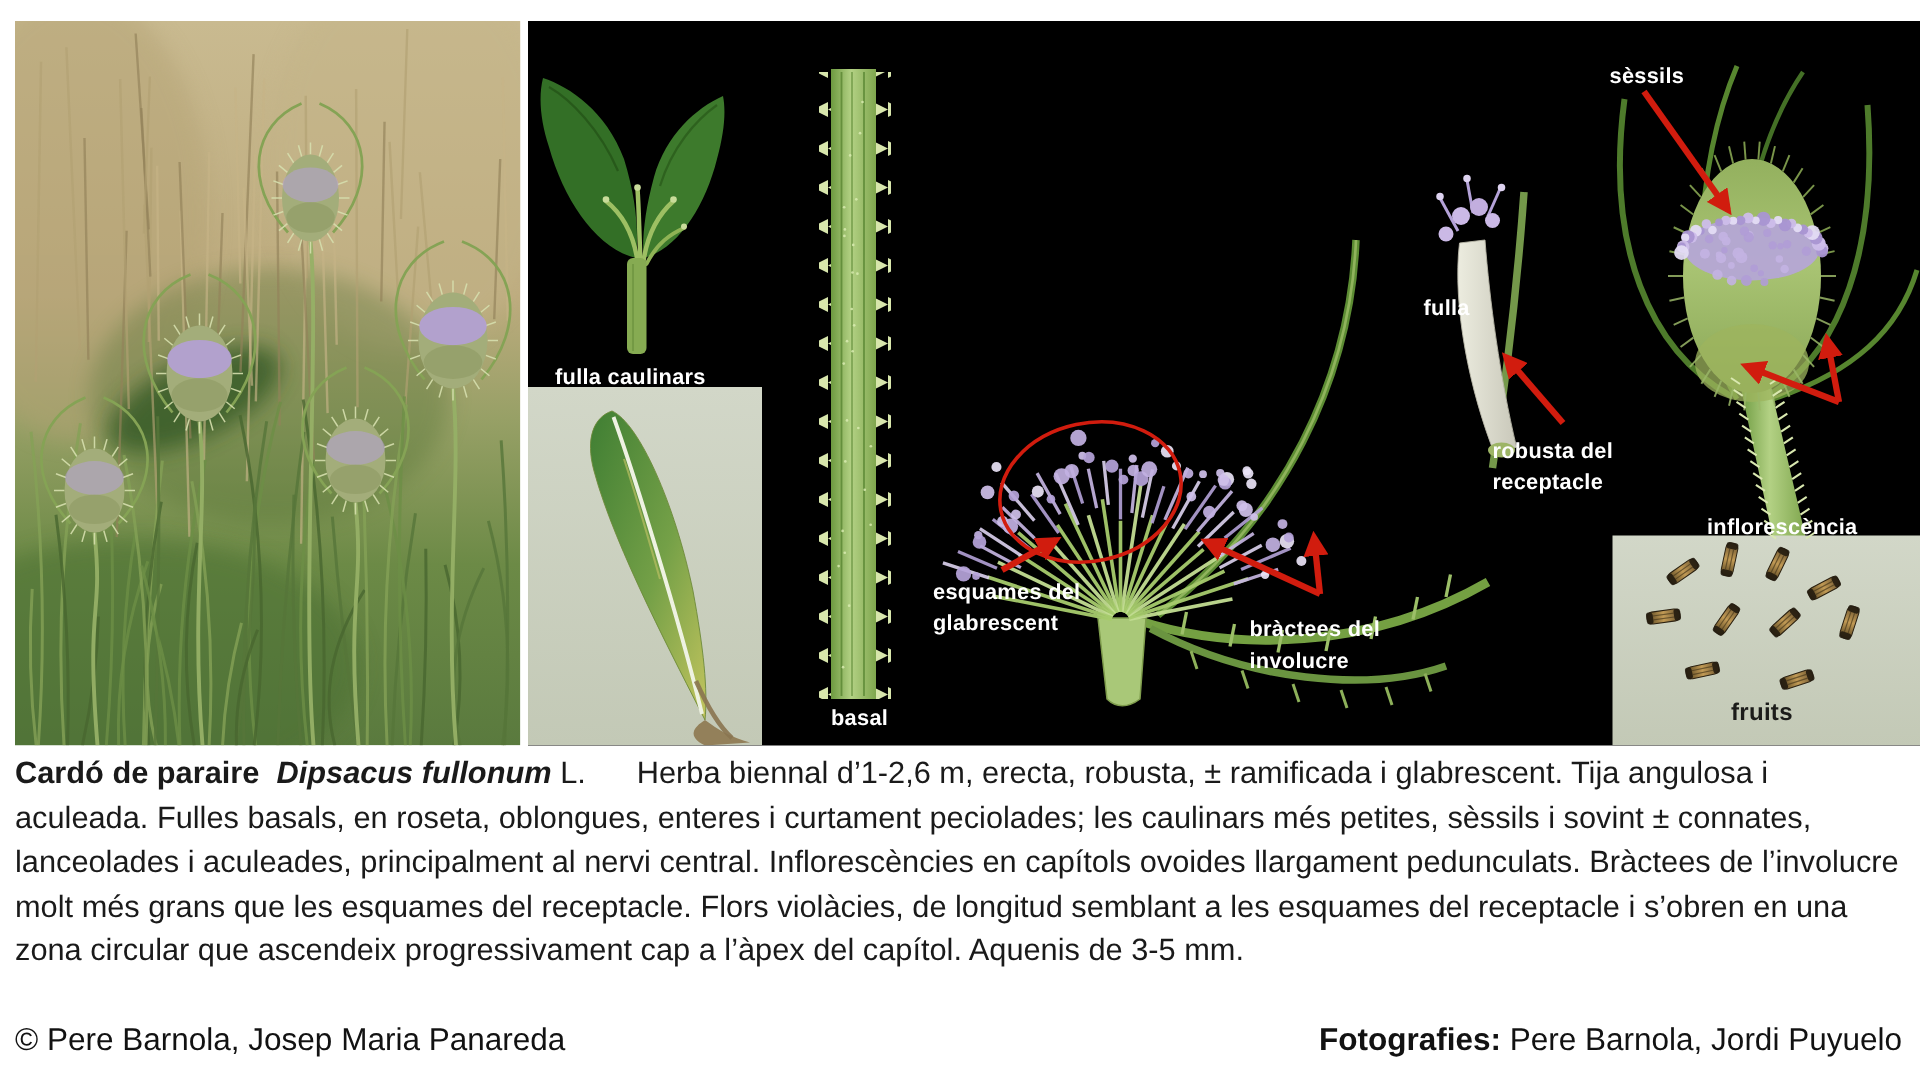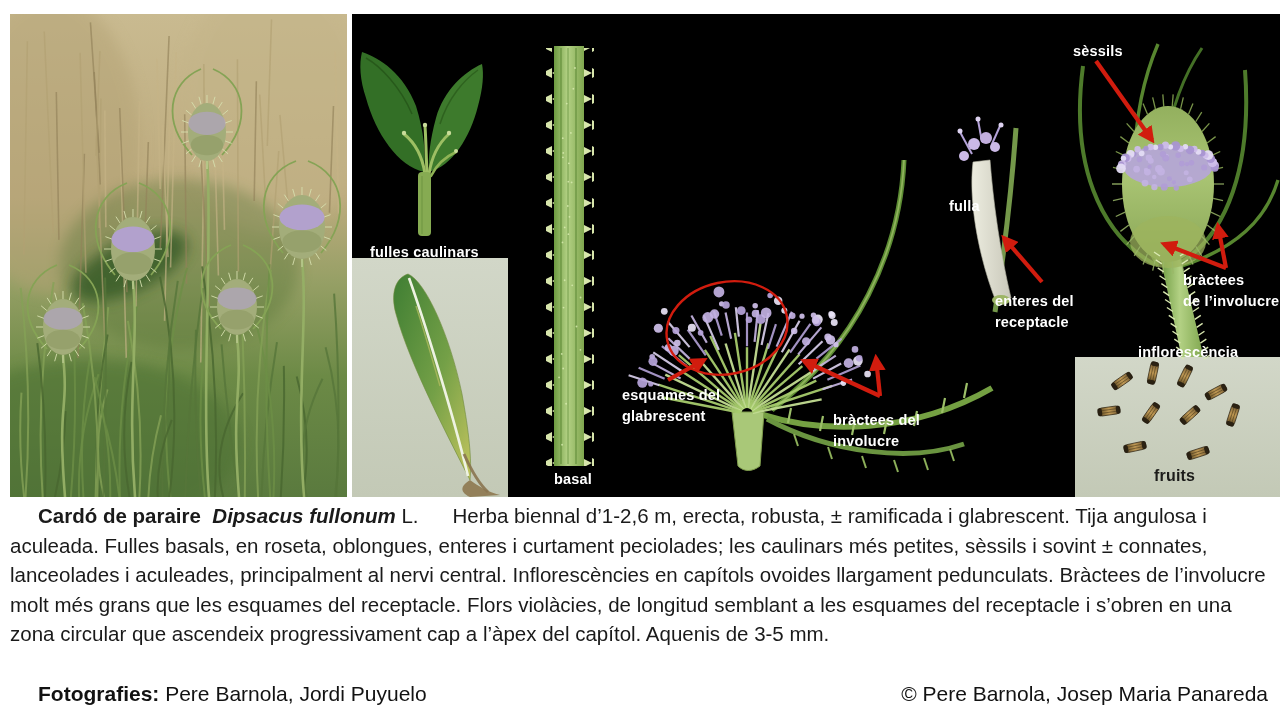--- a/index.html
+++ b/index.html
@@ -8,21 +8,21 @@
   .photo{position:absolute;overflow:hidden;}
   #habitat{left:10px;top:14px;width:337px;height:483px;}
   #panel{left:352px;top:14px;width:928px;height:483px;background:#000;}
   svg.fill{position:absolute;left:0;top:0;width:100%;height:100%;display:block;}
   .plabel{position:absolute;color:#fff;font-weight:700;font-size:14.5px;line-height:21px;
           white-space:pre-line;letter-spacing:.2px;}
   .plabel.dark{color:#1c1c1a;font-size:16px;}
   .desc{position:absolute;left:10px;top:501px;width:1262px;color:#1a1a1a;
         font-size:20.5px;line-height:29.5px;}
   .desc p{margin:0;}
-  .b{font-weight:700;margin-left:28px;}
+  .b{font-weight:700;}
   .bi{font-weight:700;font-style:italic;}
   .gap{display:inline-block;width:34px;}
   .footer{position:absolute;left:10px;right:12px;top:682px;display:flex;
           justify-content:space-between;font-size:21px;color:#121212;}
 </style>
 </head>
 <body>
 
 <div class="slide">
 
@@ -701,38 +701,36 @@
         <line x1="316" y1="366" x2="352" y2="346" marker-end="url(#ah)"></line>
         <line x1="528" y1="382" x2="452" y2="347" marker-end="url(#ah)"></line>
         <line x1="528" y1="382" x2="524" y2="344" marker-end="url(#ah)"></line>
         <line x1="690" y1="268" x2="652" y2="224" marker-end="url(#ah)"></line>
         <line x1="744" y1="47" x2="800" y2="126" marker-end="url(#ah)"></line>
         <line x1="874" y1="254" x2="812" y2="230" marker-end="url(#ah)"></line>
         <line x1="874" y1="254" x2="866" y2="212" marker-end="url(#ah)"></line>
       </g>
     </svg>
 
-    <div class="plabel" style="left:18px;top:228px;">fulles caulinars</div>
+    <div class="plabel" style="left:18px;top:228px;">fulla caulinars</div>
     <div class="plabel dark" style="left:36px;top:454px;margin-top:36px;">fulla basal</div>
     <div class="plabel" style="left:202px;top:455px;">basal</div>
     <div class="plabel" style="left:270px;top:371px;">esquames del
 glabrescent</div>
     <div class="plabel" style="left:481px;top:396px;">bràctees del
 involucre</div>
     <div class="plabel" style="left:597px;top:182px;">fulla</div>
-    <div class="plabel" style="left:643px;top:277px;">enteres del
+    <div class="plabel" style="left:643px;top:277px;">robusta del
 receptacle</div>
     <div class="plabel" style="left:721px;top:27px;">sèssils</div>
-    <div class="plabel" style="left:831px;top:256px;">bràctees
-de l’involucre</div>
     <div class="plabel" style="left:786px;top:328px;">inflorescència</div>
     <div class="plabel dark" style="left:802px;top:451px;">fruits</div>
   </div>
 
   <div class="desc">
     <p><span class="b">Cardó de paraire</span>&nbsp; <span class="bi">Dipsacus fullonum</span> <span>L.</span><span class="gap"></span><span>Herba biennal d’1-2,6 m, erecta, robusta, ± ramificada i glabrescent. Tija angulosa i aculeada. Fulles basals, en roseta, oblongues, enteres i curtament peciolades; les caulinars més petites, sèssils i sovint ± connates, lanceolades i aculeades, principalment al nervi central. Inflorescències en capítols ovoides llargament pedunculats. Bràctees de l’involucre molt més grans que les esquames del receptacle. Flors violàcies, de longitud semblant a les esquames del receptacle i s’obren en una zona circular que ascendeix progressivament cap a l’àpex del capítol. Aquenis de 3-5 mm.</span></p>
   </div>
 
   <div class="footer">
+    <div>© Pere Barnola, Josep Maria Panareda</div>
     <div><span class="b">Fotografies:</span> <span>Pere Barnola, Jordi Puyuelo</span></div>
-    <div>© Pere Barnola, Josep Maria Panareda</div>
   </div>
 </div>
 
 </body></html>

